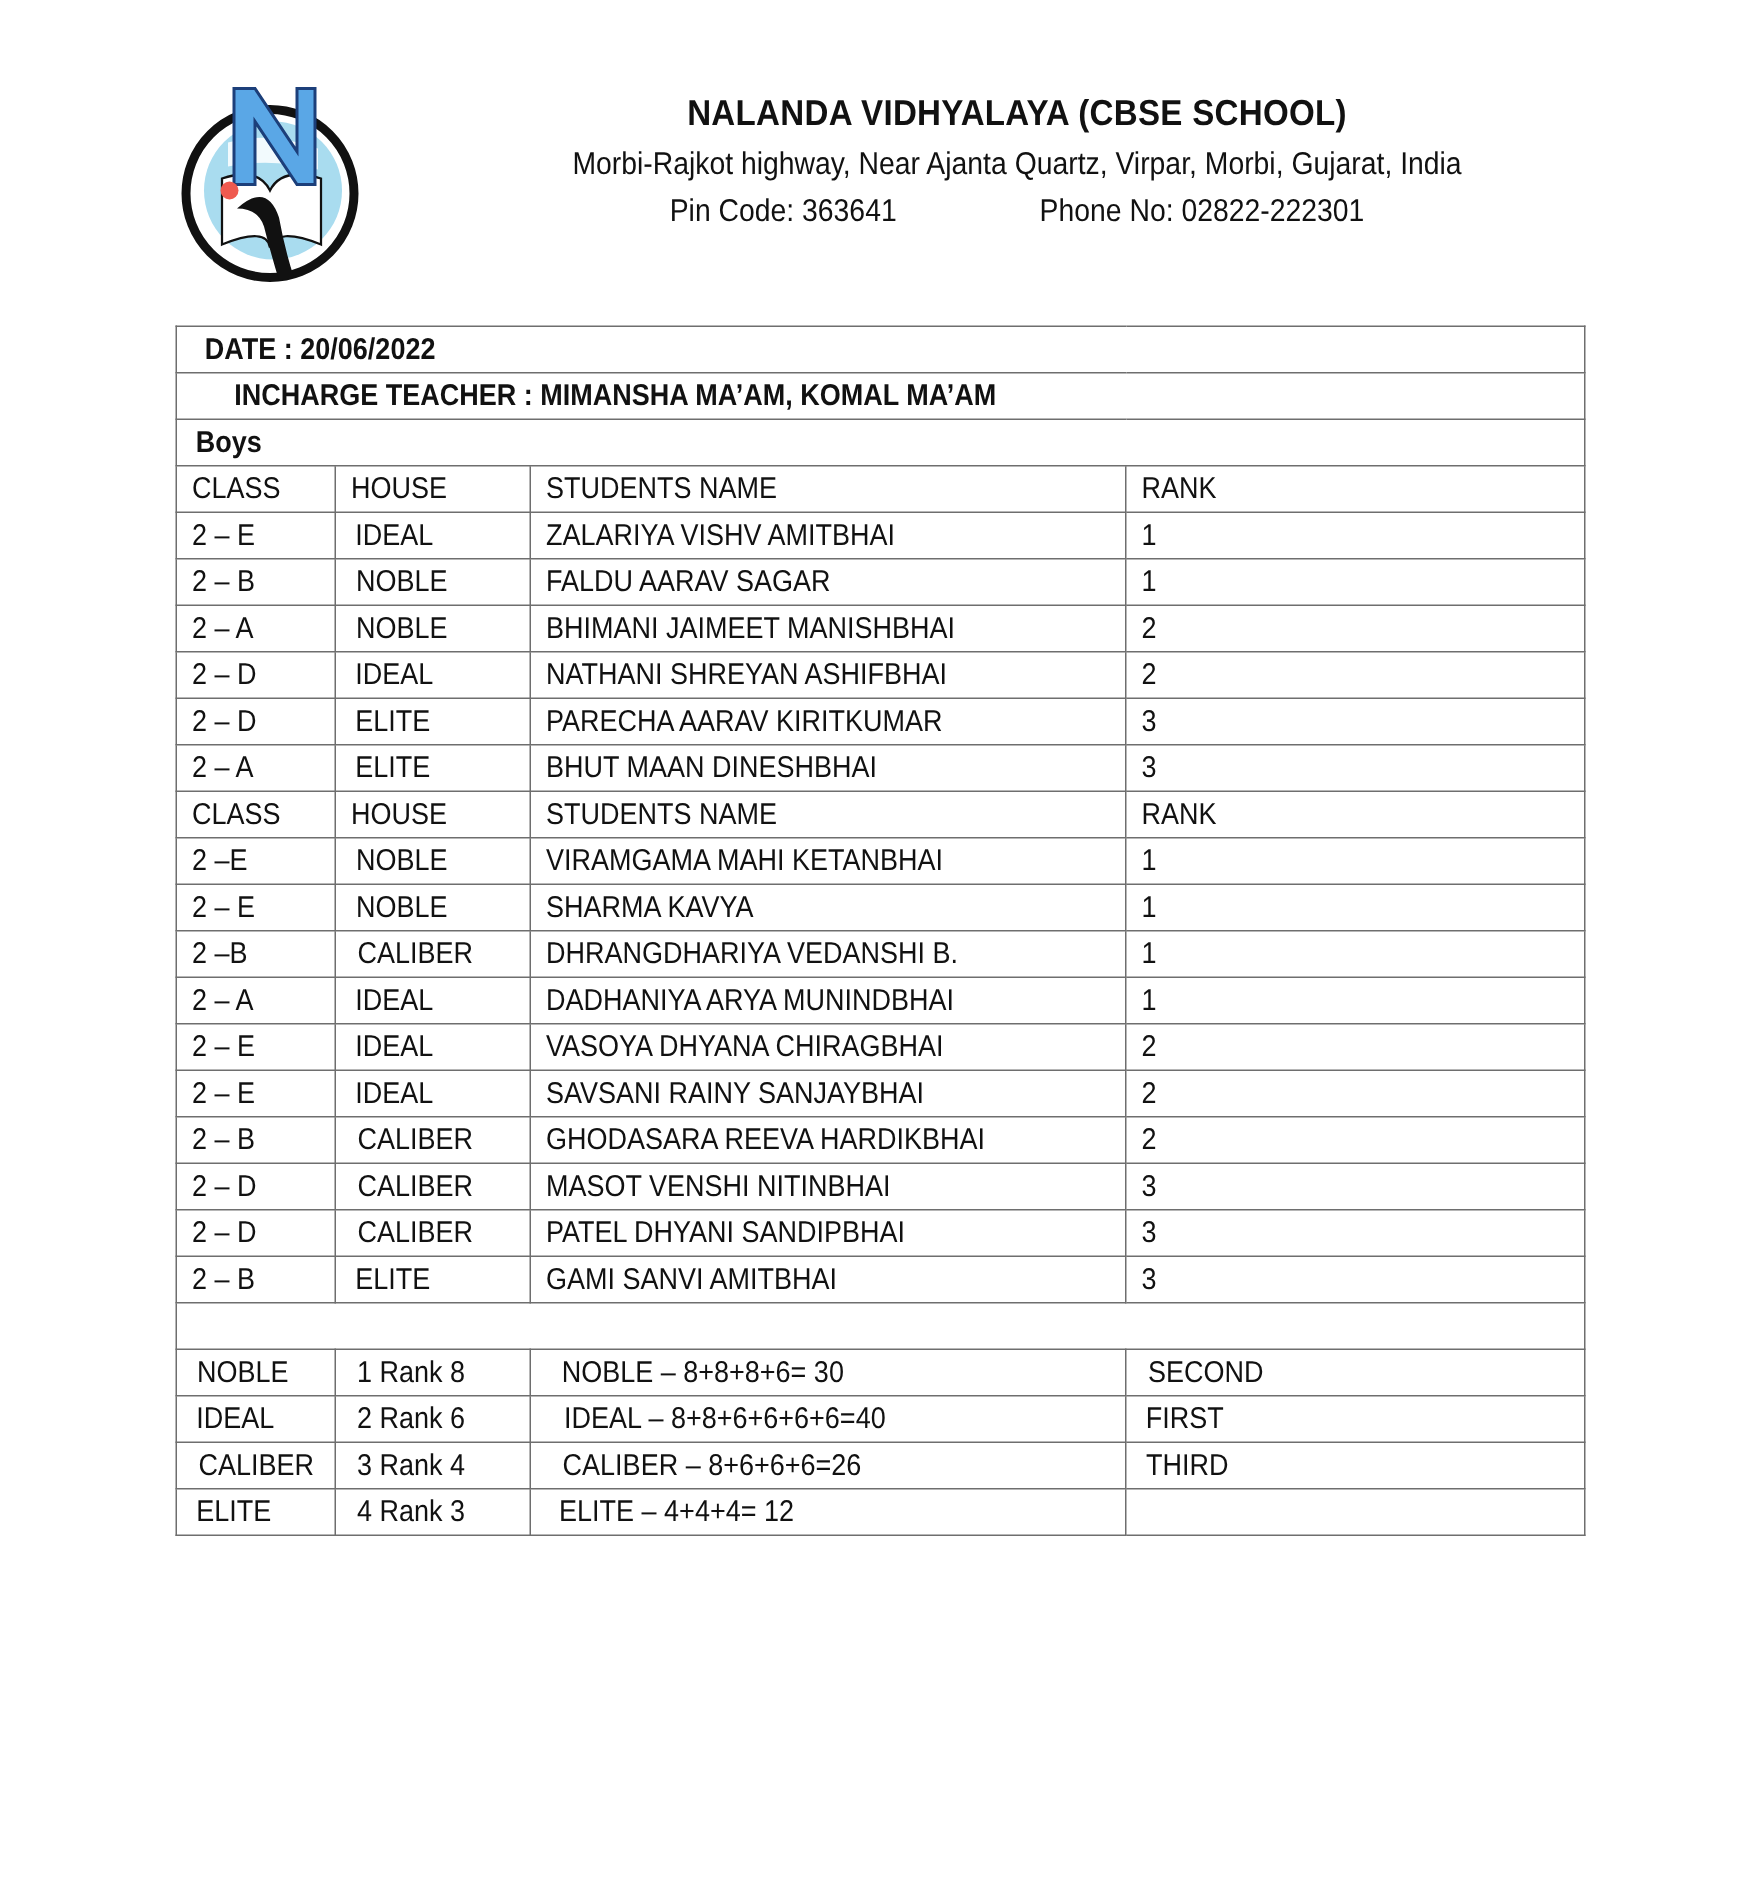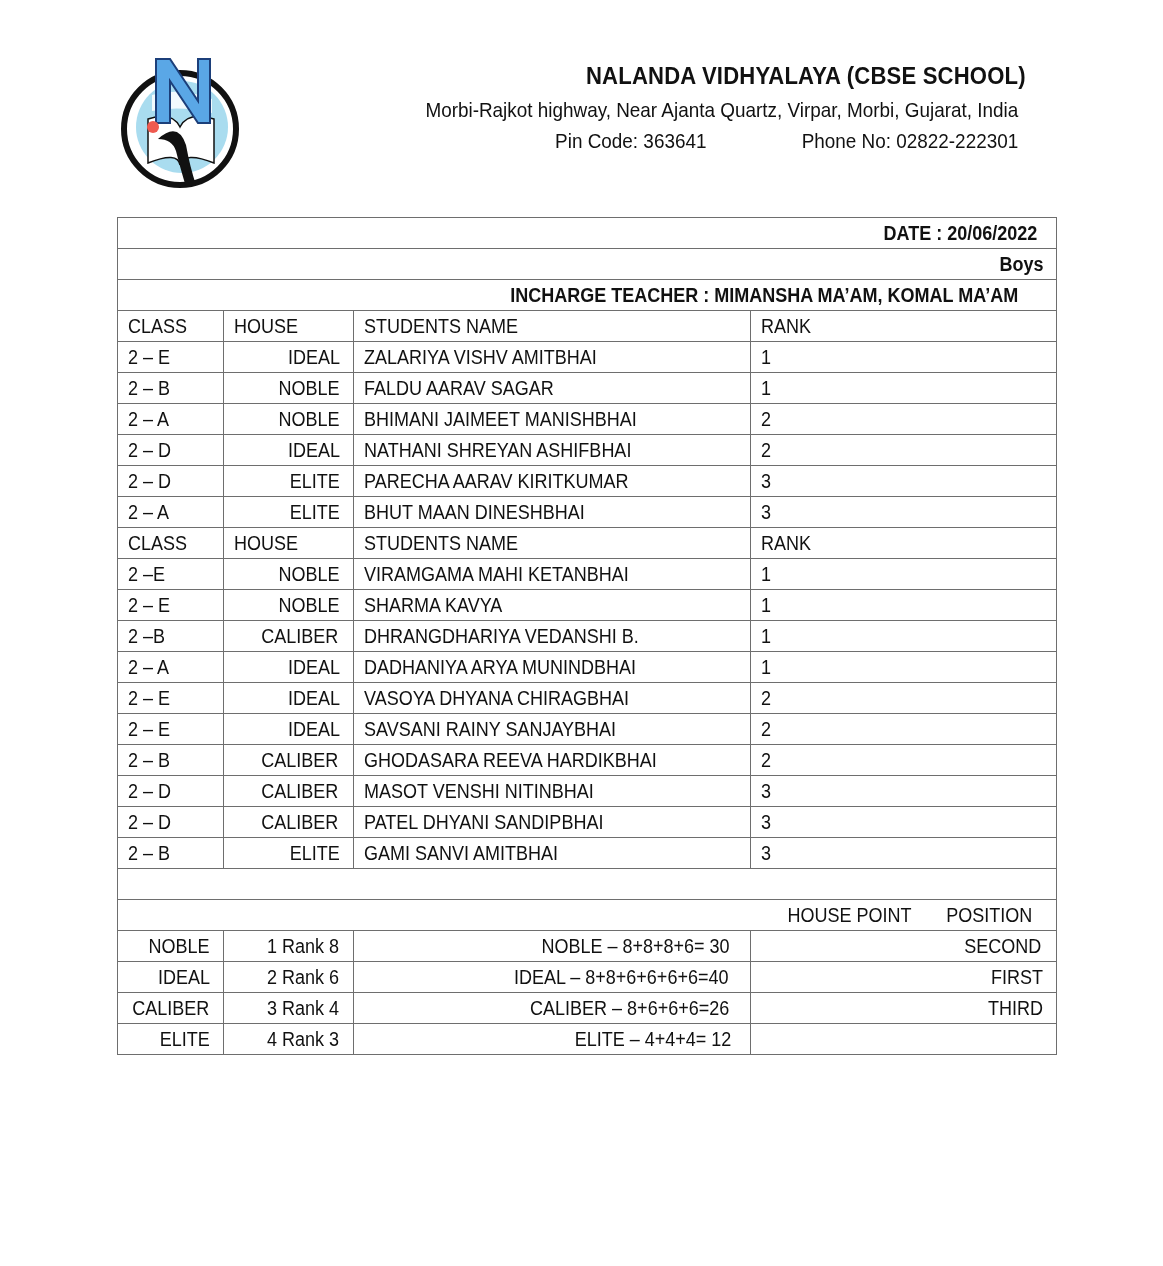--- a/index.html
+++ b/index.html
@@ -4,39 +4,39 @@
 <style>
   html, body { margin: 0; padding: 0; background: #ffffff; }
   body {
     width: 1163px; height: 1266px; position: relative; overflow: hidden;
     font-family: "Liberation Sans", "DejaVu Sans", sans-serif;
     color: #111;
   }
   .logo { position: absolute; left: 118px; top: 55px; width: 124px; height: 134px; }
   .header {
     position: absolute; left: 300px; top: 58px; width: 756px;
-    text-align: right;
+    text-align: center;
   }
   .school-name { font-size: 24px; font-weight: bold; line-height: 36px; letter-spacing: 0.2px; transform: scaleX(0.92); }
   .address { font-size: 21px; line-height: 32px; transform: scaleX(0.9); }
   .contact { font-size: 21px; line-height: 30px; transform: scaleX(0.9); }
   .contact span { display: inline-block; }
   .contact .pin { margin-right: 100px; }
 
   table.sheet {
     position: absolute; left: 117px; top: 217px;
     width: 939px; border-collapse: collapse; table-layout: fixed;
     font-size: 20px;
   }
   table.sheet td {
     border: 1.5px solid #6e6e6e; height: 30px; padding: 0 10px;
     line-height: 30px; white-space: nowrap; overflow: hidden;
   }
   .cond { display: inline-block; transform: scaleX(0.9); transform-origin: left center; }
-  .center { text-align: right; }
+  .center { text-align: left; }
   .center .cond { transform-origin: center center; }
   .bold { font-weight: bold; }
   .empty-row td { height: 30px; }
 </style>
 </head>
 <body>
 
 <div class="logo">
   <svg width="124" height="134" viewBox="0 0 124 134">
     <circle cx="62" cy="74" r="56" fill="none" stroke="#111" stroke-width="6"></circle>
@@ -63,25 +63,25 @@
     <col style="width:106px">
       <col style="width:130px">
       <col style="width:397px">
       <col style="width:306px">
   </colgroup>
   <tbody>
     <tr>
       <td colspan="4" class="center bold"><span class="cond">DATE : 20/06/2022</span></td>
     </tr>
     <tr>
+      <td colspan="4" class="center bold"><span class="cond">INCHARGE TEACHER : MIMANSHA MA’AM, KOMAL MA’AM</span></td>
+    </tr>
+
+    <tr>
       <td colspan="4" class="center bold"><span class="cond">Boys</span></td>
-    </tr>
-
-    <tr>
-      <td colspan="4" class="center bold"><span class="cond">INCHARGE TEACHER : MIMANSHA MA’AM, KOMAL MA’AM</span></td>
     </tr>
     <tr>
       <td><span class="cond">CLASS</span></td>
       <td><span class="cond">HOUSE</span></td>
       <td><span class="cond">STUDENTS NAME</span></td>
       <td><span class="cond">RANK</span></td>
     </tr>
     <tr>
       <td><span class="cond">2 – E</span></td>
       <td class="center"><span class="cond">IDEAL</span></td>
@@ -184,23 +184,20 @@
       <td class="center"><span class="cond">ELITE</span></td>
       <td><span class="cond">GAMI SANVI AMITBHAI</span></td>
       <td><span class="cond">3</span></td>
     </tr>
 
     <tr class="empty-row">
       <td colspan="4"></td>
     </tr>
 
     <tr>
-      <td colspan="4" class="center"><span class="cond" style="white-space:pre">HOUSE POINT       POSITION</span></td>
-    </tr>
-    <tr>
       <td class="center"><span class="cond">NOBLE</span></td>
       <td class="center"><span class="cond">1 Rank 8</span></td>
       <td class="center"><span class="cond">NOBLE – 8+8+8+6= 30</span></td>
       <td class="center"><span class="cond">SECOND</span></td>
     </tr>
     <tr>
       <td class="center"><span class="cond">IDEAL</span></td>
       <td class="center"><span class="cond">2 Rank 6</span></td>
       <td class="center"><span class="cond">IDEAL – 8+8+6+6+6+6=40</span></td>
       <td class="center"><span class="cond">FIRST</span></td>

